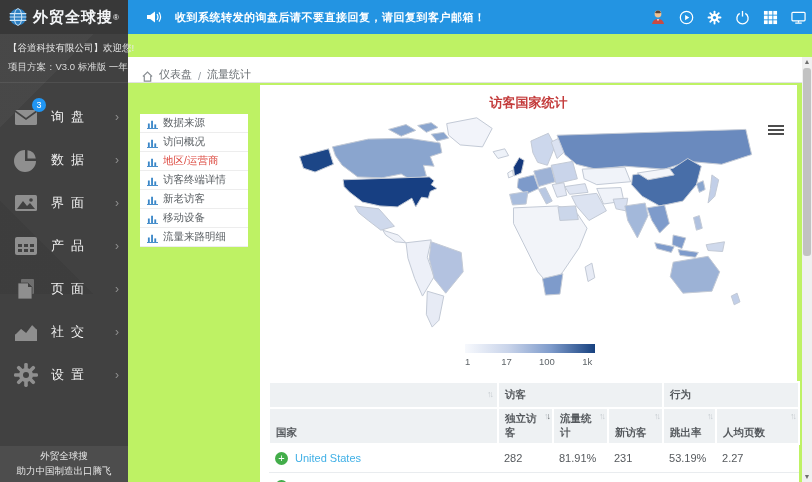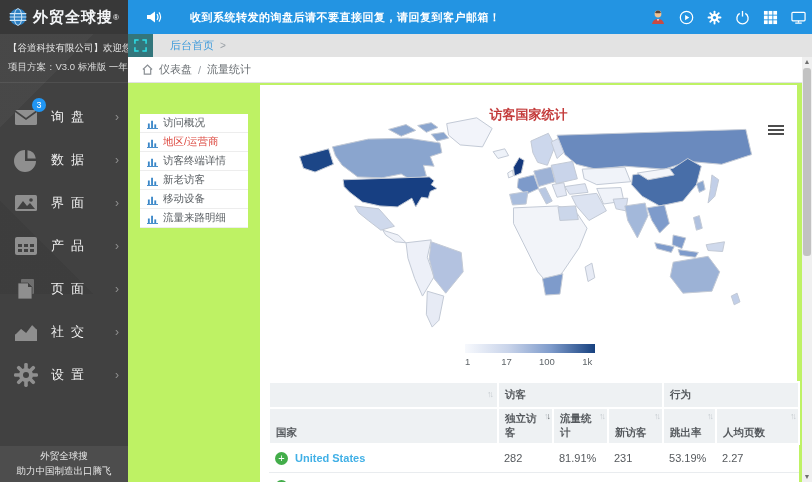--- a/index.html
+++ b/index.html
@@ -6,21 +6,21 @@
   body { background:#888; font-family:"Liberation Sans","DejaVu Sans",sans-serif; }
   #app { position:relative; width:812px; height:482px; background:#bef264; overflow:hidden; margin:0 auto; }
 
   
   .logo-box { position:absolute; left:0; top:0; width:128px; height:34px; background:#383838;
               display:flex; align-items:center; padding-left:8px; z-index:5; }
   .logo-text { color:#f4f6f8; font-size:15px; font-weight:bold; margin-left:5px; letter-spacing:1px; }
   .logo-reg { color:#fff; font-size:8px; vertical-align:super; }
   .top-header { position:absolute; left:128px; top:0; width:684px; height:34px; background:#2394e2;
                 display:flex; align-items:center; }
-  .notice-wrap { display:flex; align-items:center; margin-left:18px;gap:15px; }
+  .notice-wrap { display:flex; align-items:center; margin-left:18px; }
   .notice-text { color:#fff; font-size:11px; font-weight:bold; margin-left:13px; letter-spacing:.5px; }
   .header-icons { margin-left:auto; display:flex; align-items:center; gap:13px; padding-right:6px; }
   .header-icons .hicon { width:15px; height:15px; display:block; cursor:pointer; }
 
   
   .left-sidebar { position:absolute; left:0; top:34px; width:128px; height:448px; background:#414141;
       background-image:linear-gradient(135deg, rgba(255,255,255,.035) 0 18%, transparent 18% 82%, rgba(255,255,255,.035) 82%),
                        linear-gradient(45deg, rgba(0,0,0,.06) 0 18%, transparent 18% 82%, rgba(0,0,0,.06) 82%);
       background-size:260px 260px; background-repeat:no-repeat; }
   .side-welcome { color:#e8e8e8; font-size:9.5px; padding:8px 0 0 8px; white-space:nowrap; }
@@ -36,34 +36,34 @@
                  display:flex; flex-direction:column; justify-content:center; align-items:center; gap:2px; }
   .side-footer div { color:#e9e9e9; font-size:9.5px; }
 
   
   .gray-strip { position:absolute; left:128px; top:34px; width:684px; height:23px; background:#e3e3e3;
                 display:flex; align-items:center; }
   .expand-box { width:25px; height:23px; background:#33767c; display:flex; align-items:center; justify-content:center; cursor:pointer; }
   .crumb-top { margin-left:17px; font-size:11px; color:#3f9bdb; cursor:pointer; }
   .crumb-top-sep { margin-left:6px; font-size:10px; color:#9aa0a6; }
   .page-crumb { position:absolute; left:128px; top:57px; width:674px; height:26px; background:#fff;
-                border-bottom:1px solid #e2e2e2; display:flex; align-items:center; padding-left:14px; }
+                border-bottom:1px solid #e2e2e2; display:flex; align-items:flex-end; padding-left:14px; }
   .page-crumb .pc-text { font-size:11px; color:#6a6f73; margin-left:6px; }
   .page-crumb .pc-sep { font-size:11px; color:#9aa0a6; margin:0 6px; }
 
   
   .submenu { position:absolute; left:140px; top:114px; width:108px; }
   .submenu-item { height:19px; background:#fff; border-bottom:1px solid #ededed; display:flex; align-items:center;
                   padding-left:7px; cursor:pointer; }
   .submenu-item .label { font-size:10.5px; color:#5a5f63; margin-left:5px; white-space:nowrap; }
   .submenu-item.active .label { color:#dd4b42; }
 
   
   .main-panel { position:absolute; left:260px; top:85px; width:537px; height:397px; background:#fff; }
-  .panel-title { text-align:center; padding-top:21px; font-size:13px; font-weight:bold; color:#c43c3c; }
+  .panel-title { text-align:center; padding-top:9px; font-size:13px; font-weight:bold; color:#c43c3c; }
   .map-svg { position:absolute; left:26px; top:26px; width:484px; height:218px; }
   .map-svg path { stroke:#c3cad6; stroke-width:1; vector-effect:non-scaling-stroke; }
   .toolbox { position:absolute; right:13px; top:40px; width:16px; cursor:pointer; }
   .toolbox i { display:block; height:2px; background:#4d4d4d; margin-bottom:2px; }
   .legend-bar { position:absolute; left:205px; top:259px; width:130px; height:9px;
     background:linear-gradient(90deg,#f7f9fd 0%,#c9d4ea 33%,#7e9bcb 66%,#17417f 100%); }
   .legend-labels { position:absolute; left:205px; top:271px; width:130px; height:12px; }
   .legend-labels span { position:absolute; transform:translateX(-50%); font-size:9.5px; color:#5f6569; }
   .lt0{left:2%} .lt1{left:32%} .lt2{left:63%} .lt3{left:94%}
 
@@ -75,21 +75,21 @@
   .data-table tr.ch th { height:30px; padding:3px 6px; vertical-align:bottom; }
   .data-table td { height:28px; font-size:11px; color:#55595d; padding:2px 6px;
                    border-bottom:1px solid #e9ecef; background:#fff; }
   .sort { position:absolute; top:2px; right:3px; font-size:9px; letter-spacing:-2px; color:#c6cbd0; }
   .sort .dn { margin-left:0; } .sort.active .dn { color:#5f6569; font-weight:bold; }
   .gh .sort { top:6px; right:5px; }
   .country-cell { display:flex; align-items:center; }
   .plus-icon { width:13px; height:13px; border-radius:50%; background:#43ad4a; color:#fff; display:inline-flex;
                align-items:center; justify-content:center; font-size:11px; line-height:12px; cursor:pointer; flex:none; }
   .plus-icon::before { content:"+"; margin-top:-1px; }
-  .country-link { color:#41b0e6; margin-left:7px; text-decoration:none; cursor:pointer; font-size:11px;font-weight:bold; }
+  .country-link { color:#41b0e6; margin-left:7px; text-decoration:none; cursor:pointer; font-size:11px; }
 
   
   .scrollbar { position:absolute; right:0; top:57px; width:10px; height:425px; background:#f0f0f0; }
   .sb-arrow { position:absolute; left:0; width:10px; height:10px; font-size:7px; color:#6f6f6f; text-align:center; line-height:10px; cursor:pointer; }
   .sb-up { top:0; } .sb-down { bottom:0; }
   .sb-thumb { position:absolute; left:1px; top:11px; width:8px; height:188px; background:#c2c2c2; border-radius:3px; cursor:pointer; }
 </style>
 </head>
 <body>
 
@@ -255,42 +255,42 @@
           <span class="chev">›</span>
       </div>
     </nav>
 
     <div class="side-footer">
       <div>外贸全球搜</div>
       <div>助力中国制造出口腾飞</div>
     </div>
   </aside>
 
-  <div class="gray-strip">
-    <div class="expand-box">
-      <svg width="13" height="13" viewBox="0 0 14 14">
-        <g stroke="#2ee0e8" stroke-width="1.6" fill="none">
-          <path d="M1,5 V1 H5 M9,1 H13 V5 M13,9 V13 H9 M5,13 H1 V9"></path>
-        </g>
-      </svg>
-    </div>
-    <span class="crumb-top">后台首页</span>
-    <span class="crumb-top-sep">&gt;</span>
-  </div>
 
   <div class="page-crumb">
     <svg width="11" height="11" viewBox="0 0 12 12">
       <path d="M1,6 L6,1.2 L11,6 M2.5,5.5 V11 H9.5 V5.5" fill="none" stroke="#8a8f94" stroke-width="1.3"></path>
     </svg>
     <span class="pc-text">仪表盘</span>
     <span class="pc-sep">/</span>
     <span class="pc-text" style="margin-left:0">流量统计</span>
   </div>
 
   <div class="submenu">
+    <div class="submenu-item">
+      <svg width="11" height="11" viewBox="0 0 12 12">
+          <g fill="#3a87c8">
+            <rect x="1" y="6" width="2" height="5"></rect>
+            <rect x="4.5" y="3" width="2" height="8"></rect>
+            <rect x="8" y="7" width="2" height="4"></rect>
+          </g>
+          <rect x="0" y="11" width="12" height="1" fill="#3a87c8"></rect>
+        </svg>
+      <span class="label">数据来源</span>
+    </div>
     <div class="submenu-item">
       <svg width="11" height="11" viewBox="0 0 12 12">
           <g fill="#3a87c8">
             <rect x="1" y="6" width="2" height="5"></rect>
             <rect x="4.5" y="3" width="2" height="8"></rect>
             <rect x="8" y="7" width="2" height="4"></rect>
           </g>
           <rect x="0" y="11" width="12" height="1" fill="#3a87c8"></rect>
         </svg>
       <span class="label">访问概况</span>

